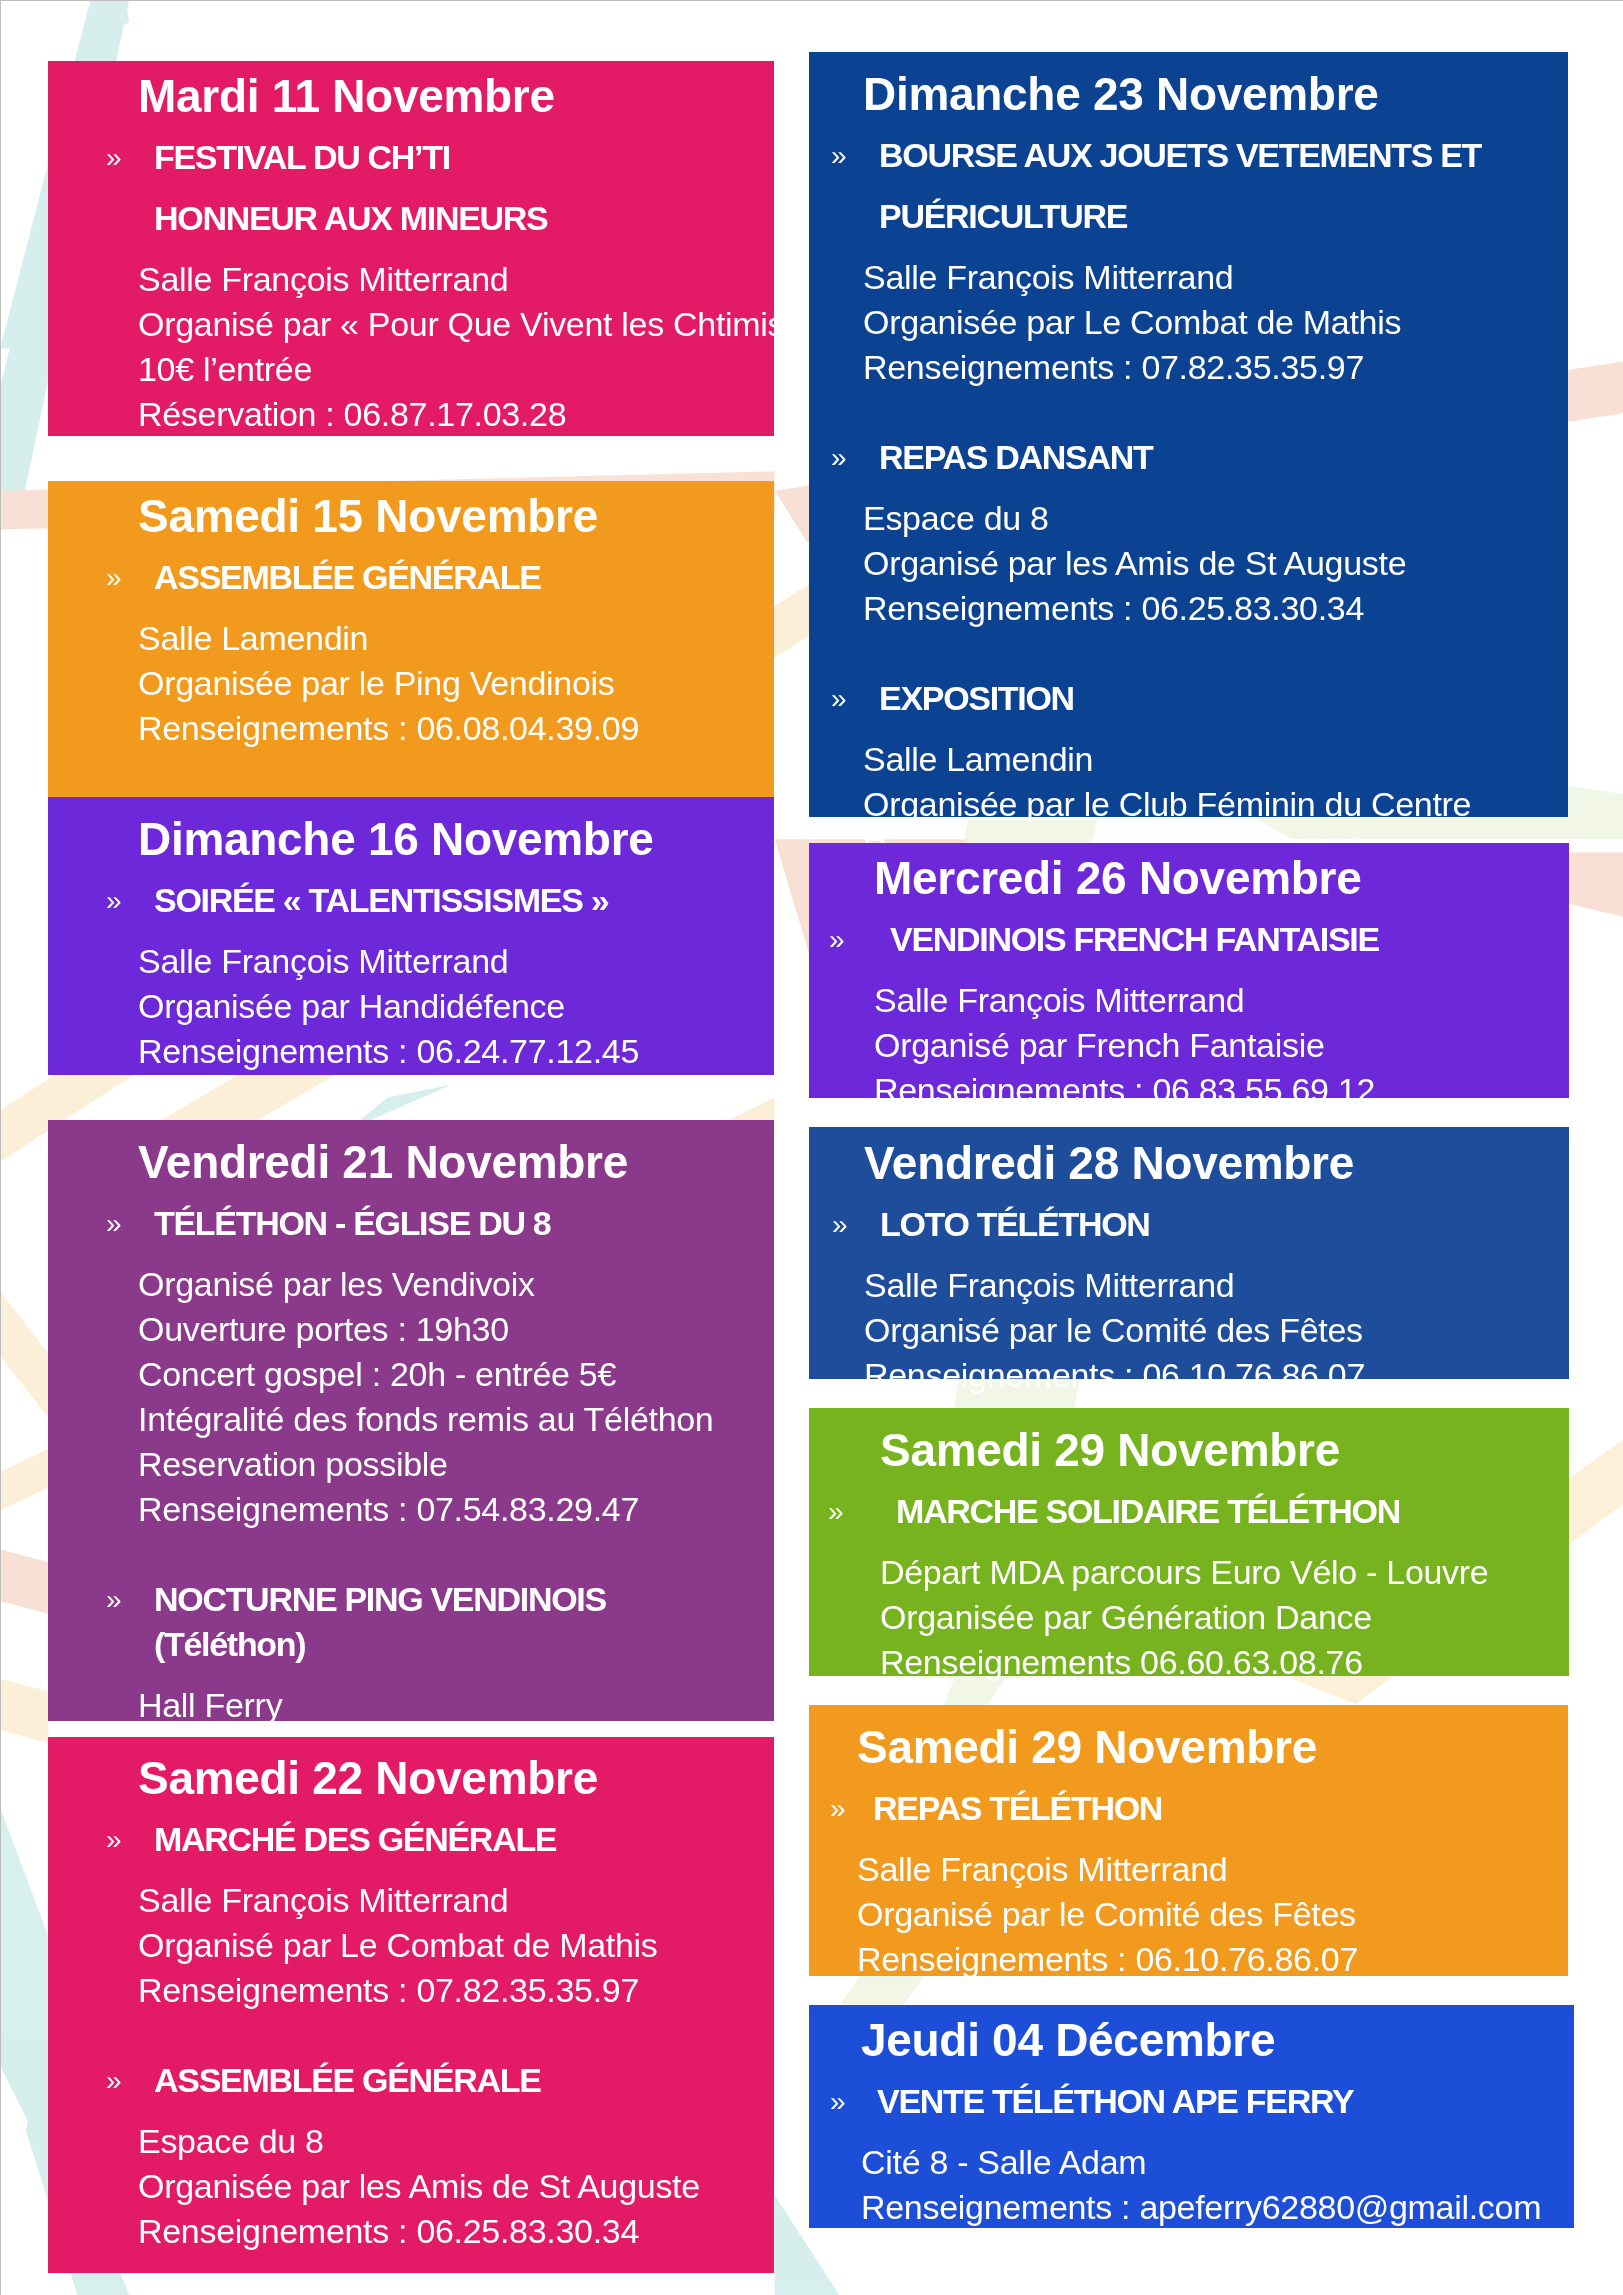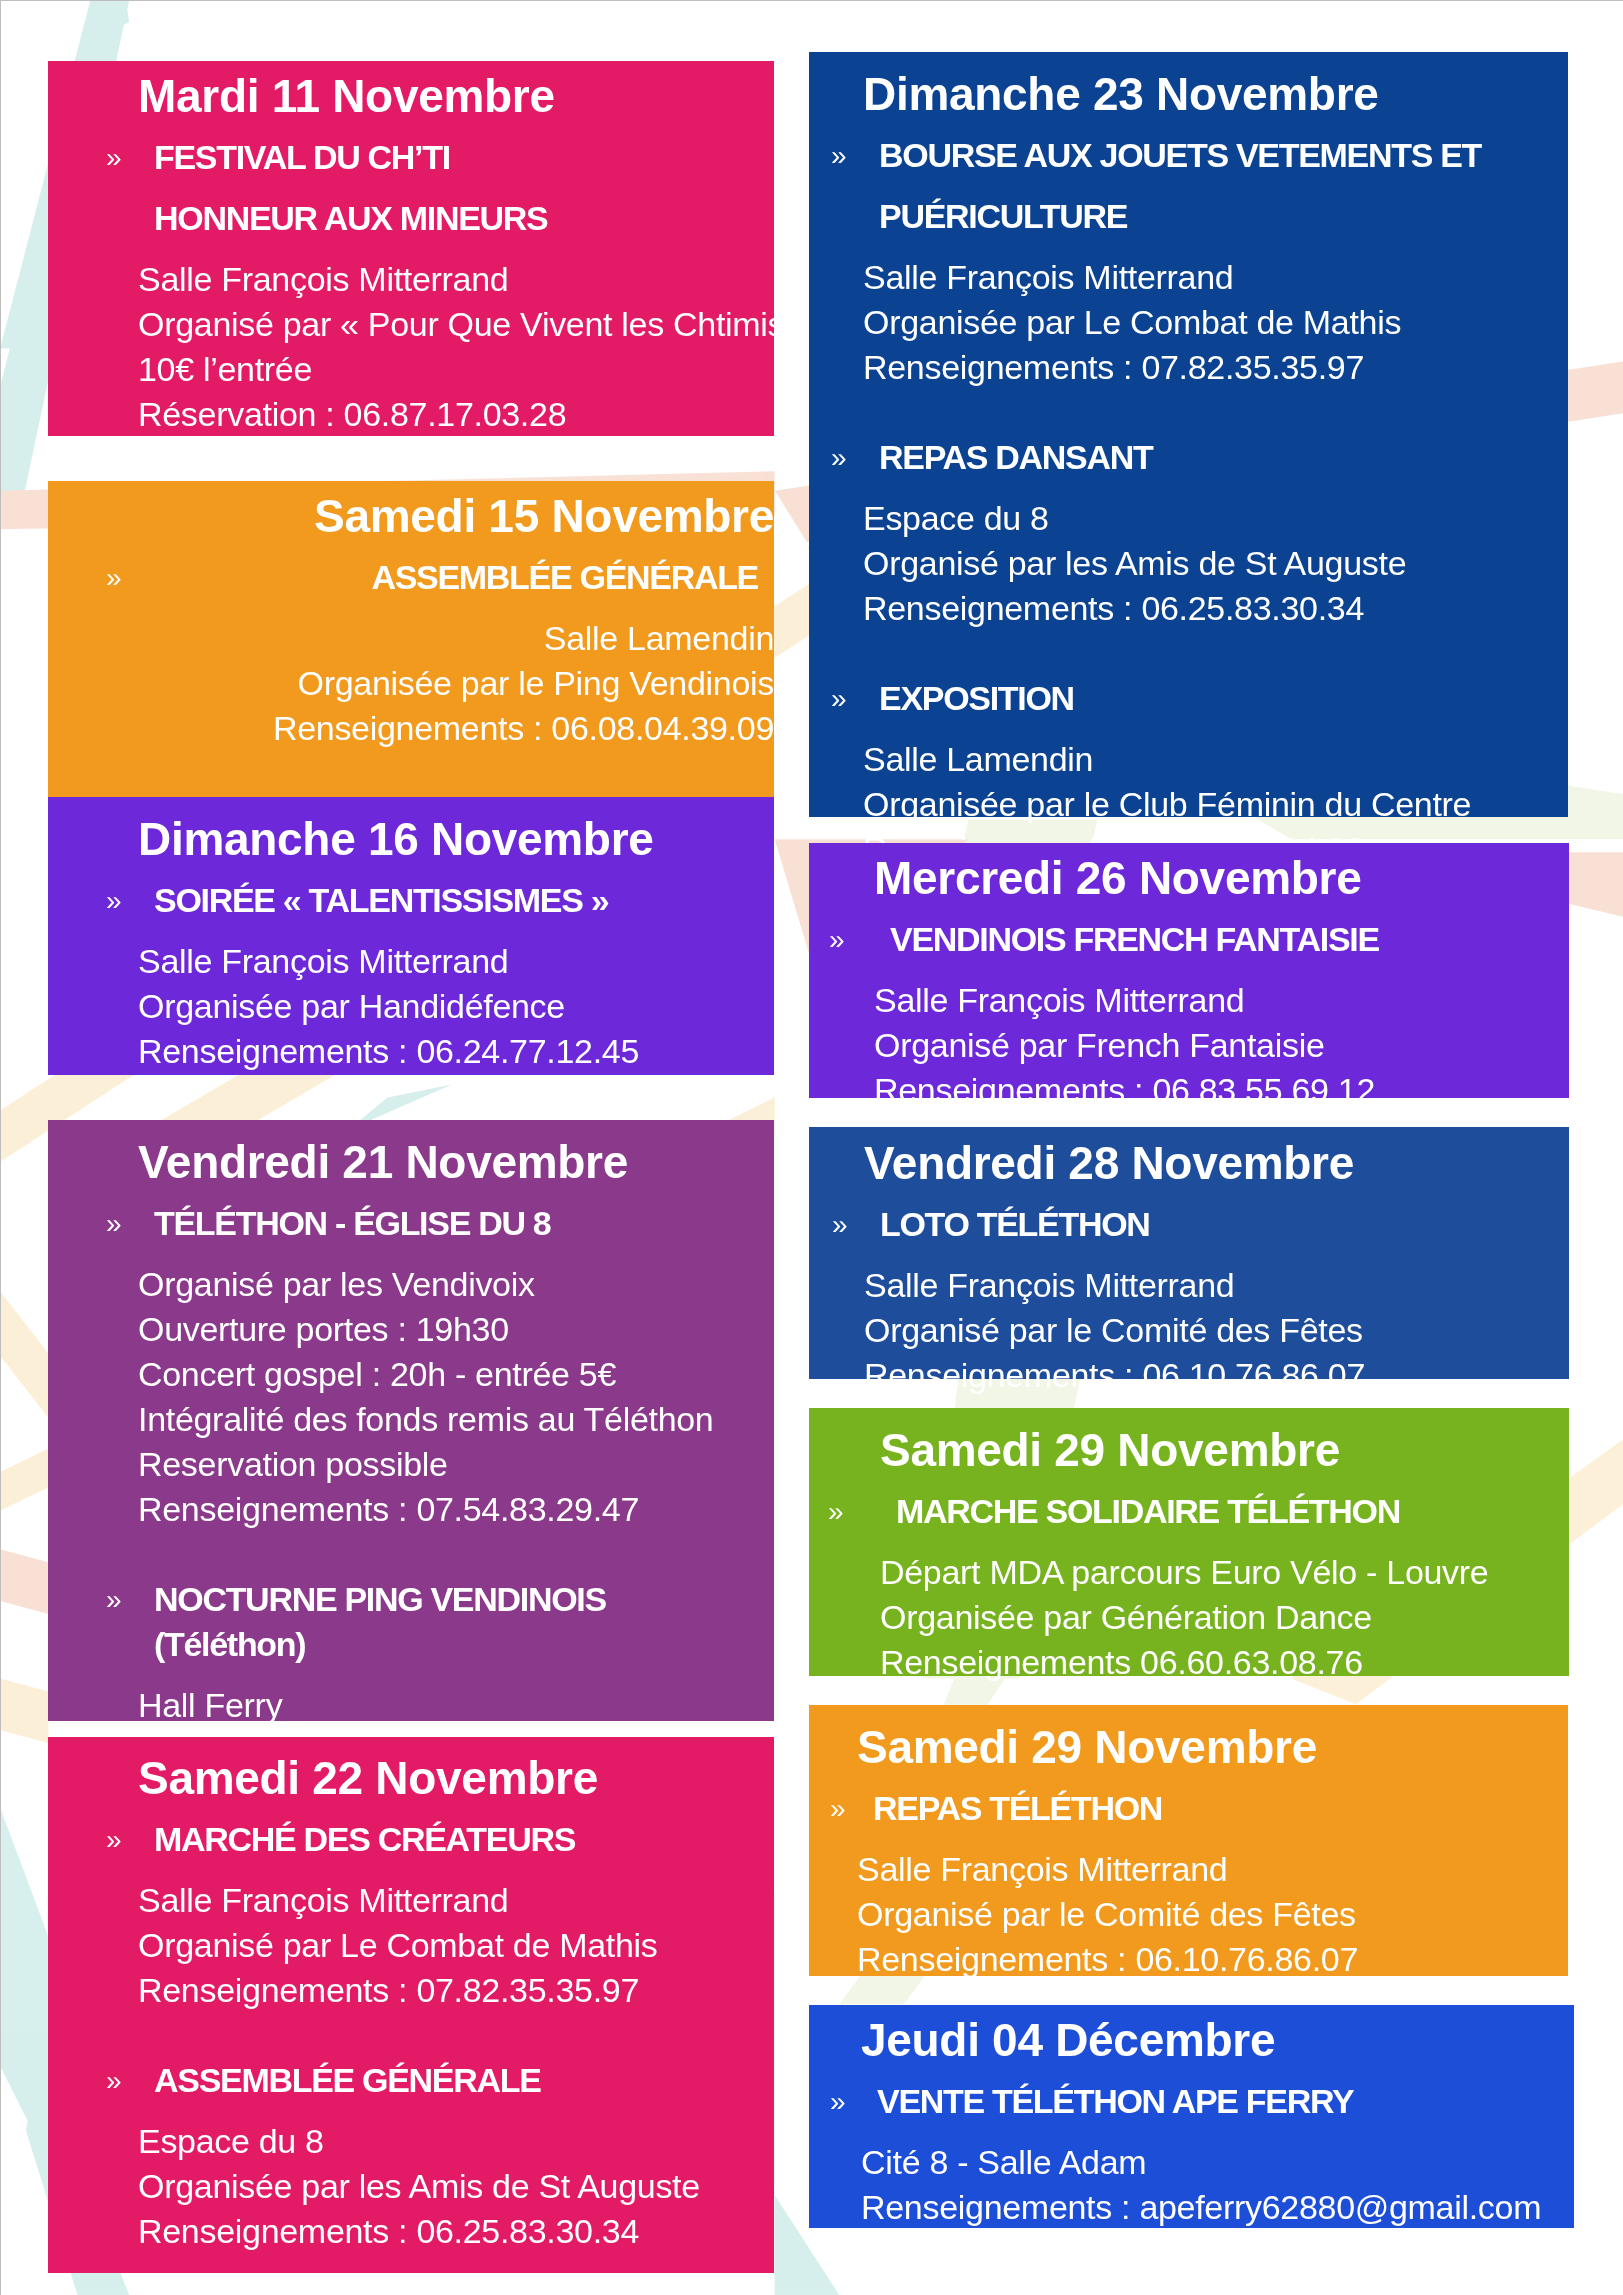--- a/index.html
+++ b/index.html
@@ -65,21 +65,21 @@
     <span class="chev" style="left:-32px;">»</span>
     <p class="title">FESTIVAL DU CH’TI</p>
     <p class="title">HONNEUR AUX MINEURS</p>
     <p class="line">Salle François Mitterrand</p>
     <p class="line">Organisé par « Pour Que Vivent les Chtimis »</p>
     <p class="line">10€ l’entrée</p>
     <p class="line">Réservation : 06.87.17.03.28</p>
   </div>
 </div>
 
-<div class="box" style="left:48px; top:481px; width:726px; height:328px; background:#f19a1e; padding:11.6px 0 0 90px;text-align:right;">
+<div class="box" style="left:48px; top:481px; width:726px; height:328px; background:#f19a1e; padding:11.6px 0 0 90px;">
   <p class="date">Samedi 15 Novembre</p>
   <div class="event">
     <span class="chev" style="left:-32px;">»</span>
     <p class="title">ASSEMBLÉE GÉNÉRALE</p>
     <p class="line">Salle Lamendin</p>
     <p class="line">Organisée par le Ping Vendinois</p>
     <p class="line">Renseignements : 06.08.04.39.09</p>
   </div>
 </div>
 
@@ -111,21 +111,21 @@
     <p class="title">NOCTURNE PING VENDINOIS (Téléthon)</p>
     <p class="line">Hall Ferry</p>
     <p class="line">Renseignements : 06.08.04.39.09</p>
   </div>
 </div>
 
 <div class="box" style="left:48px; top:1737px; width:726px; height:536px; background:#e31b67; padding:18px 0 0 90px;">
   <p class="date">Samedi 22 Novembre</p>
   <div class="event">
     <span class="chev" style="left:-32px;">»</span>
-    <p class="title">MARCHÉ DES CRÉATEURS</p>
+    <p class="title">MARCHÉ DES GÉNÉRALE</p>
     <p class="line">Salle François Mitterrand</p>
     <p class="line">Organisé par Le Combat de Mathis</p>
     <p class="line">Renseignements : 07.82.35.35.97</p>
   </div>
   <div class="event">
     <span class="chev" style="left:-32px;">»</span>
     <p class="title">ASSEMBLÉE GÉNÉRALE</p>
     <p class="line">Espace du 8</p>
     <p class="line">Organisée par les Amis de St Auguste</p>
     <p class="line">Renseignements : 06.25.83.30.34</p>

